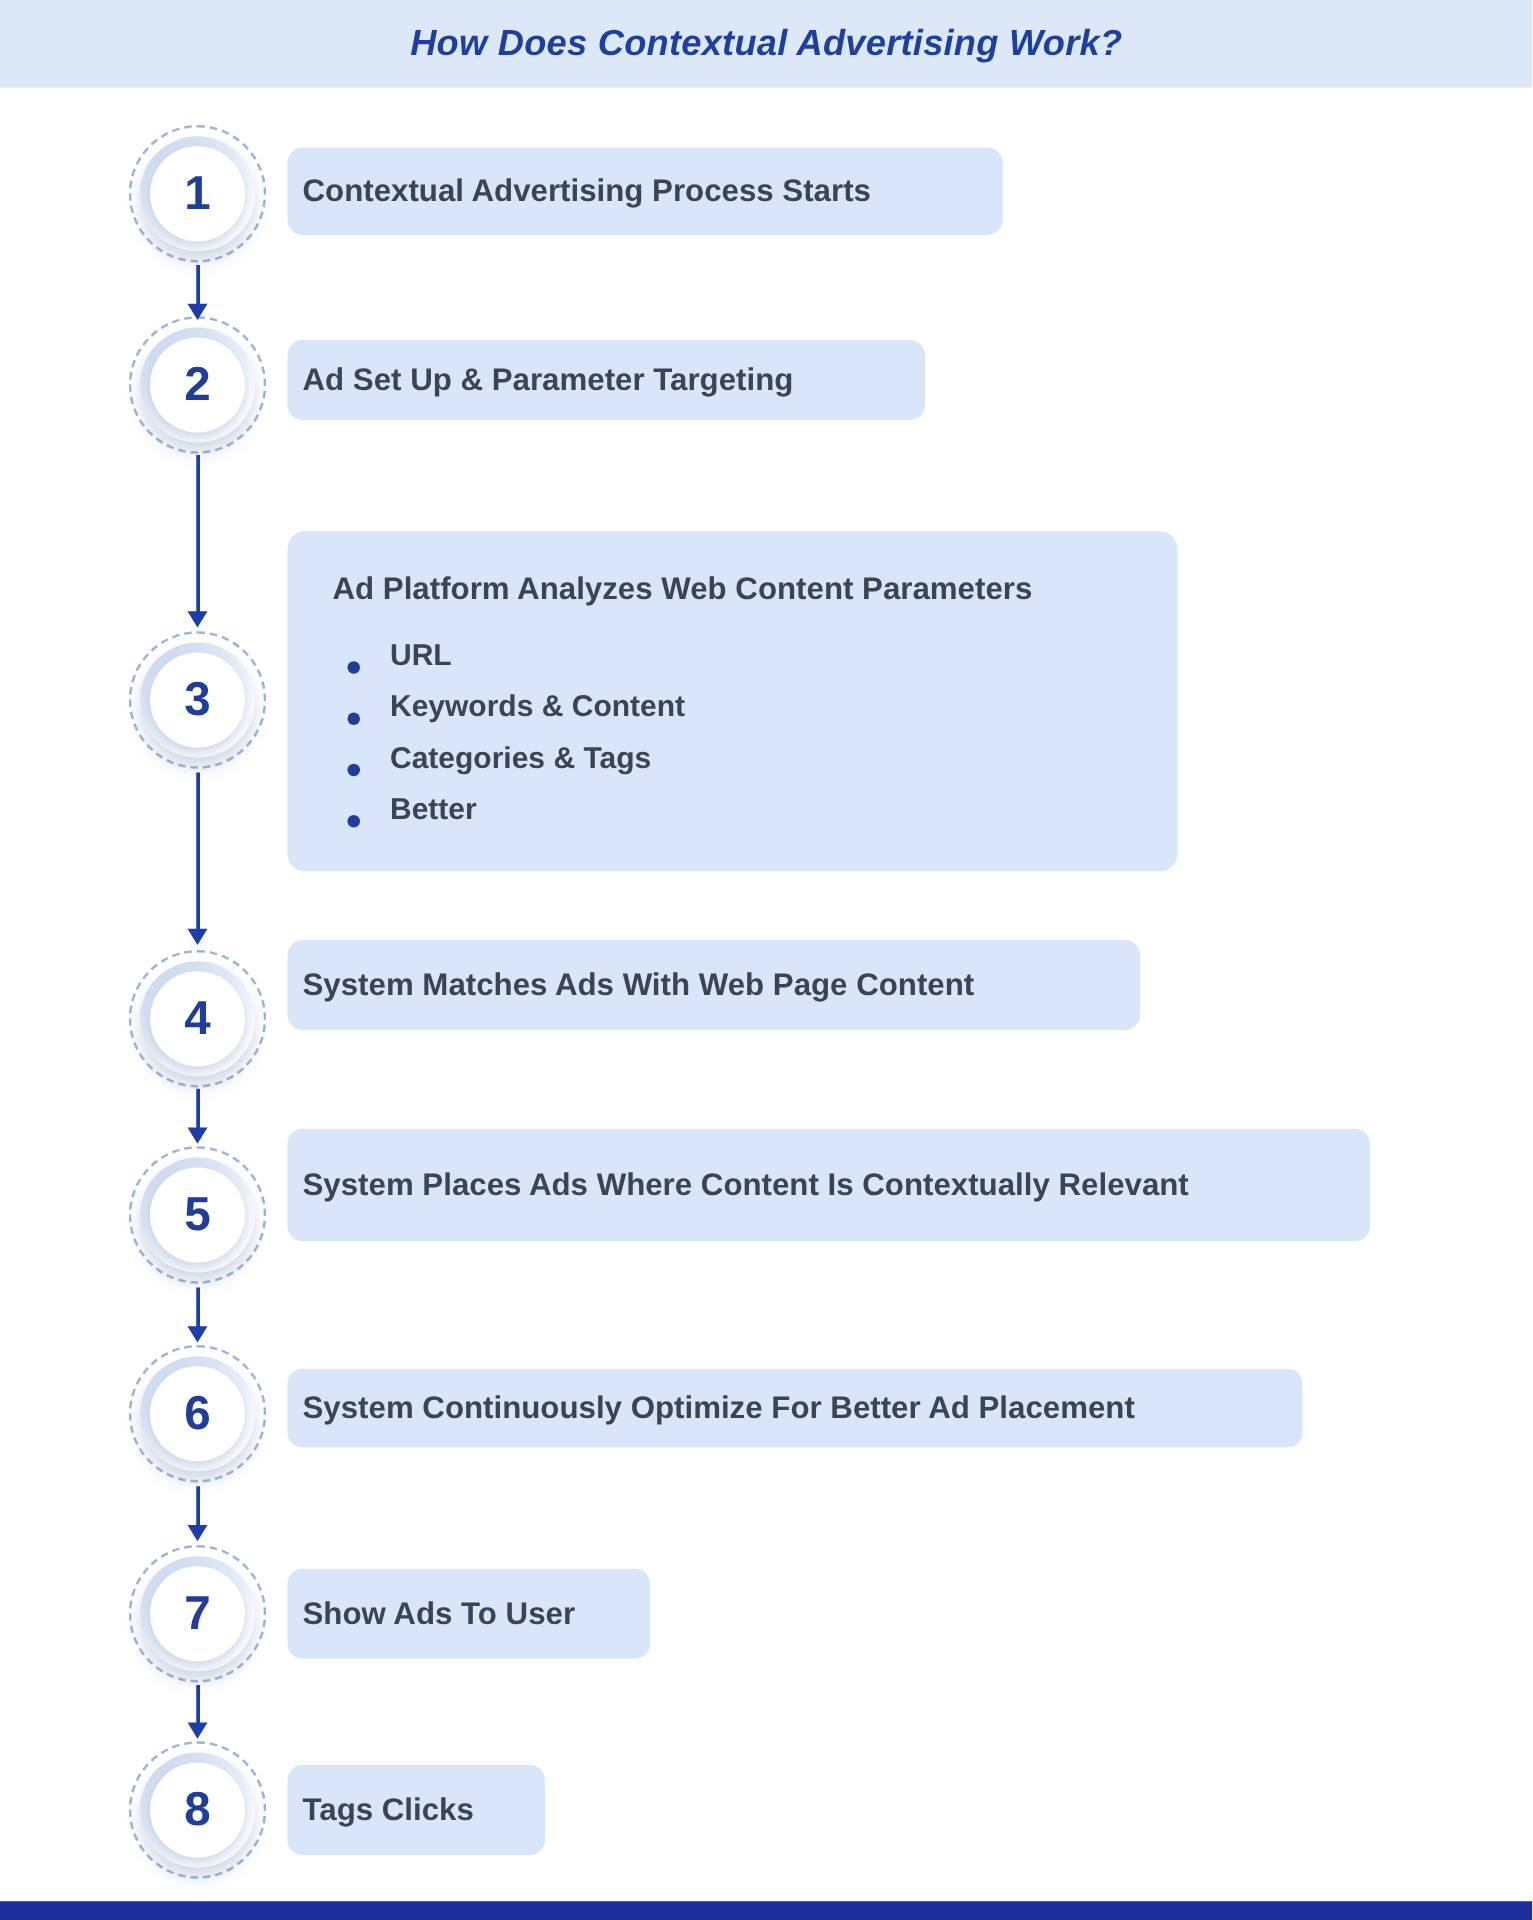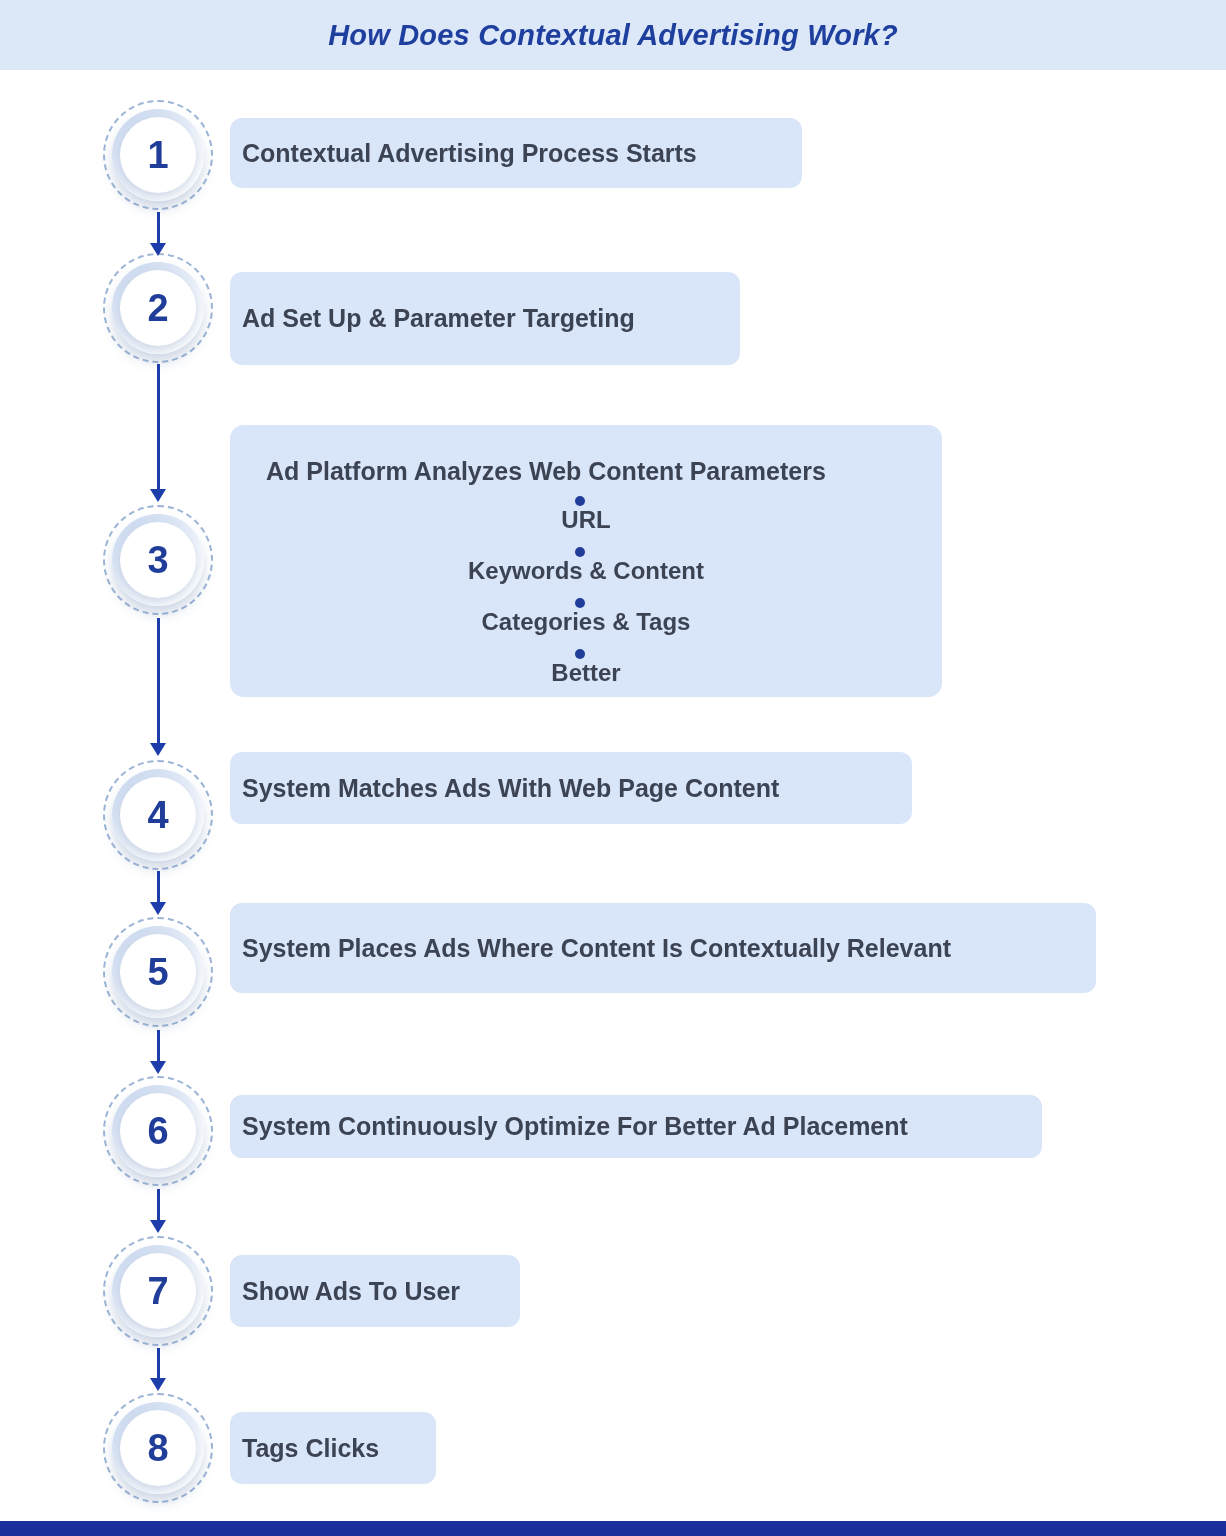--- a/index.html
+++ b/index.html
@@ -50,33 +50,33 @@
   .a4{top:871px;height:44px}
   .a5{top:1030px;height:44px}
   .a6{top:1189px;height:44px}
   .a7{top:1348px;height:43px}
 
   
   .label-box{position:absolute;left:230px;background:var(--box-bg);border-radius:12px;
     display:flex;align-items:center;padding:0 12px;
     font-size:25px;font-weight:bold;color:var(--text-dark);white-space:nowrap;}
   .b1{top:118px;height:70px;min-width:572px}
-  .b2{top:272px;height:93px;min-width:510px}
+  .b2{top:272px;height:64px;min-width:510px}
   .b4{top:752px;height:72px;min-width:682px}
   .b5{top:903px;height:90px;min-width:866px}
   .b6{top:1095px;height:63px;min-width:812px}
   .b7{top:1255px;height:72px;min-width:290px}
   .b8{top:1412px;height:72px;min-width:206px}
 
   
   .big-box{position:absolute;left:230px;top:425px;width:712px;height:272px;
     background:var(--box-bg);border-radius:14px;padding:32px 36px 26px 36px;}
-  .big-box h2{font-size:25px;font-weight:bold;color:var(--text-dark);margin-bottom:10px;}
+  .big-box h2{font-size:25px;font-weight:bold;color:var(--text-dark);margin-bottom:25px;}
   .bullet-list{list-style:none;}
-  .bullet-list li{display:flex;align-items:center;margin-bottom:13px;flex-direction:column;}
+  .bullet-list li{display:flex;align-items:flex-end;margin-bottom:13px;}
   .dot{width:10px;height:10px;border-radius:50%;background:var(--number-blue);
     margin:0 24px 0 12px;flex:0 0 auto;}
   .bullet-label{font-size:24px;font-weight:bold;color:var(--text-dark);}
 
   
   .footer-bar{position:absolute;left:0;top:1521px;width:100%;height:15px;background:var(--footer-bar);}
 </style>
 </head>
 <body>
 

